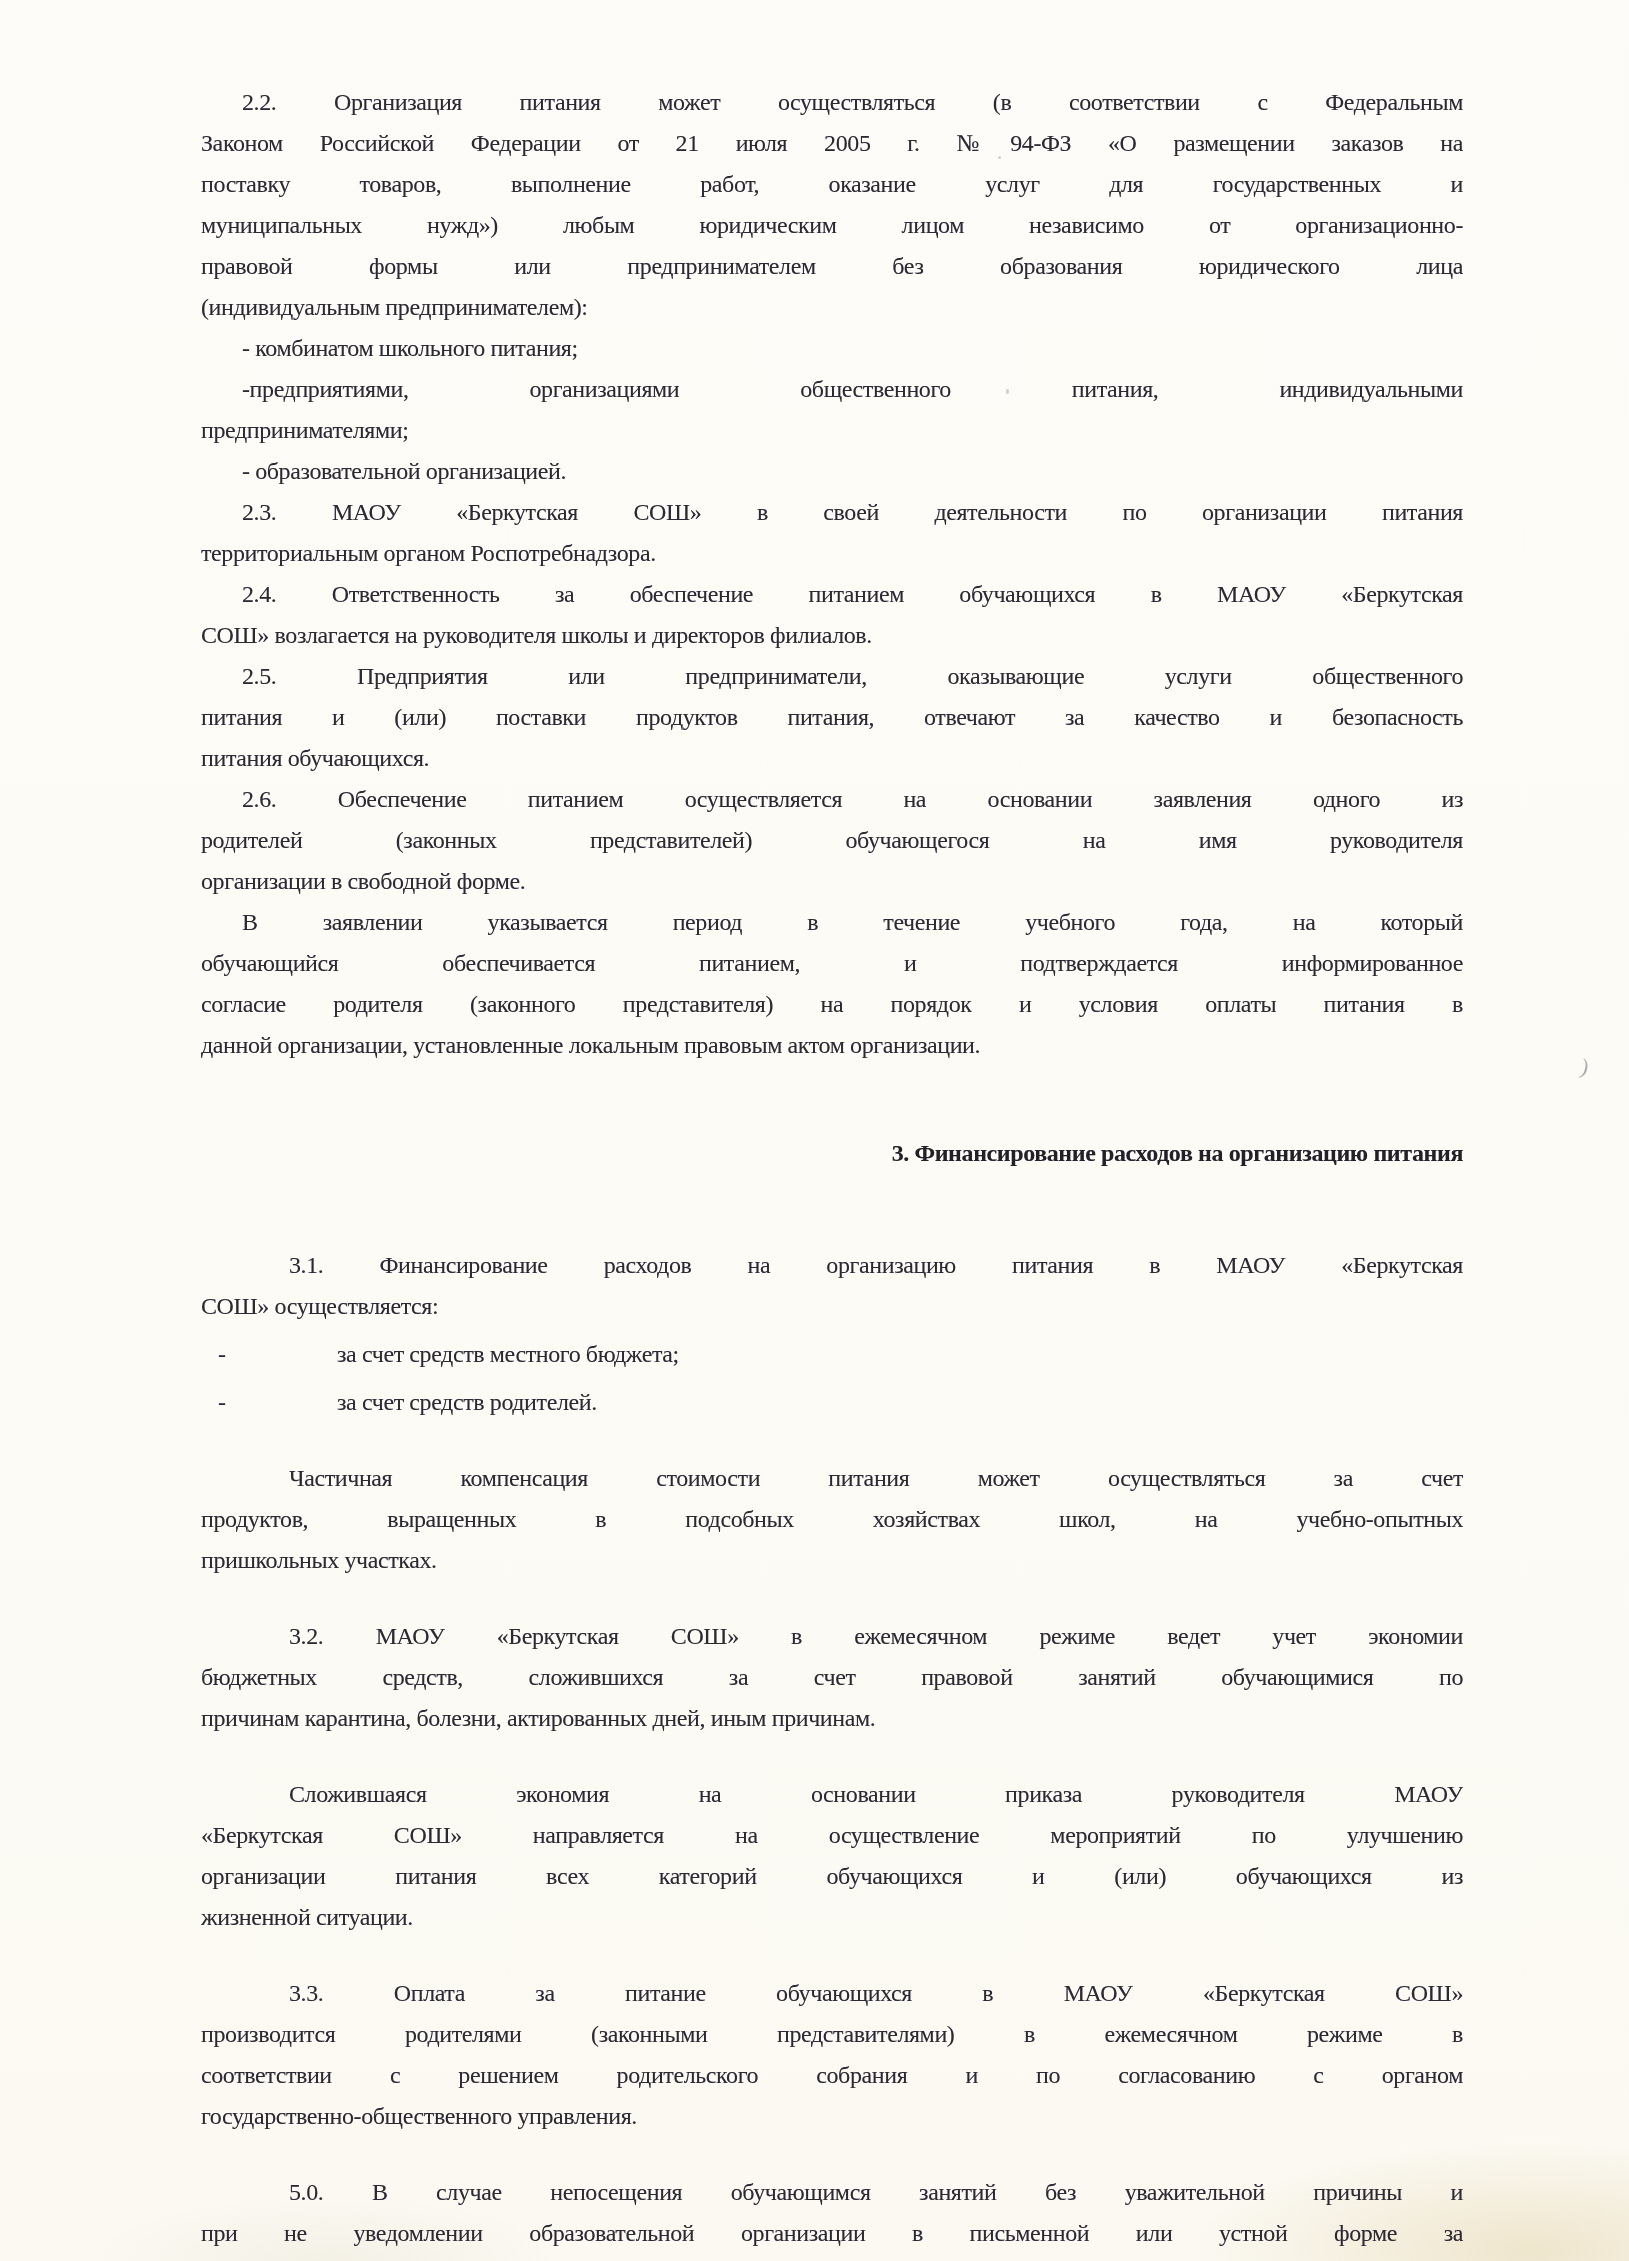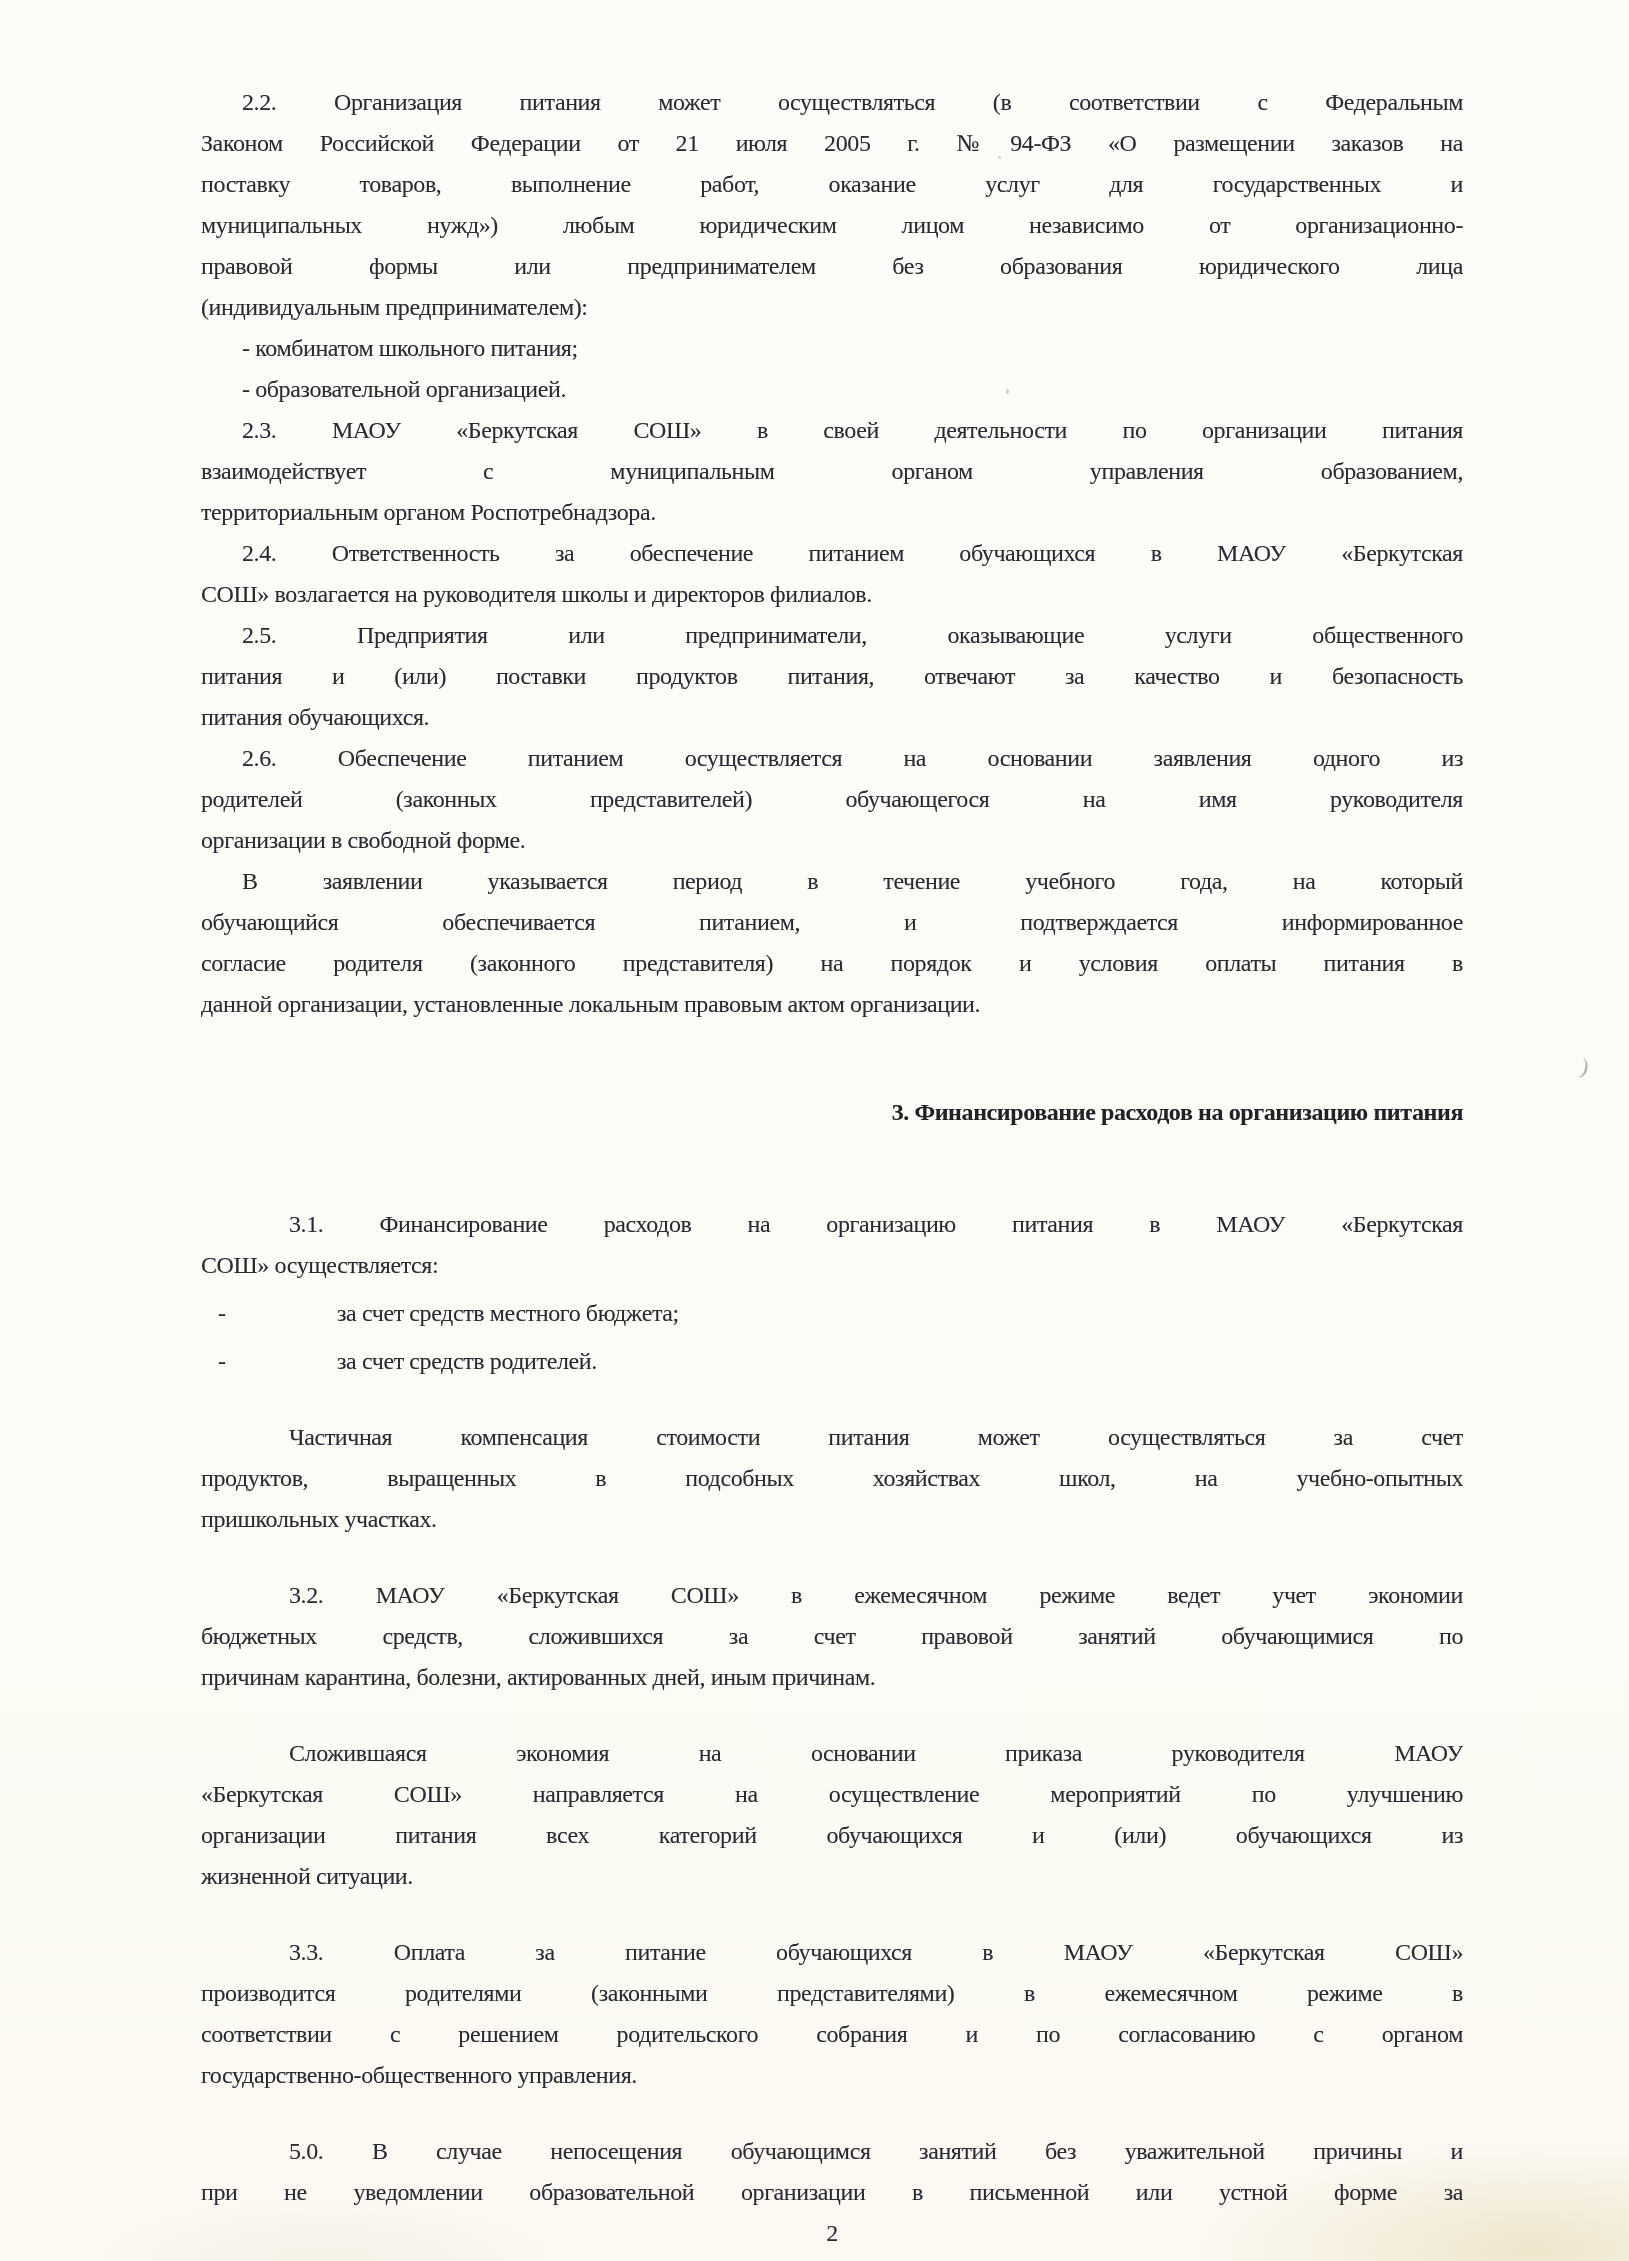--- a/index.html
+++ b/index.html
@@ -62,28 +62,31 @@
       <div class="line">поставку товаров, выполнение работ, оказание услуг для государственных и</div>
       <div class="line">муниципальных нужд») любым юридическим лицом независимо от организационно-</div>
       <div class="line">правовой формы или предпринимателем без образования юридического лица</div>
       <div class="line">(индивидуальным предпринимателем):</div>
     </div>
 
     <div class="para ind-s">
       <div class="line">- комбинатом школьного питания;</div>
     </div>
 
+    <div class="para ind-s">
+      <div class="line">-предприятиями, организациями общественного питания, индивидуальными</div>
+      <div class="line">предпринимателями;</div>
+    </div>
 
     <div class="para ind-s">
       <div class="line">- образовательной организацией.</div>
     </div>
 
     <div class="para ind-s">
       <div class="line">2.3. МАОУ «Беркутская СОШ» в своей деятельности по организации питания</div>
-      <div class="line">взаимодействует с муниципальным органом управления образованием,</div>
       <div class="line">территориальным органом Роспотребнадзора.</div>
     </div>
 
     <div class="para ind-s">
       <div class="line">2.4. Ответственность за обеспечение питанием обучающихся в МАОУ «Беркутская</div>
       <div class="line">СОШ» возлагается на руководителя школы и директоров филиалов.</div>
     </div>
 
     <div class="para ind-s">
       <div class="line">2.5. Предприятия или предприниматели, оказывающие услуги общественного</div>

